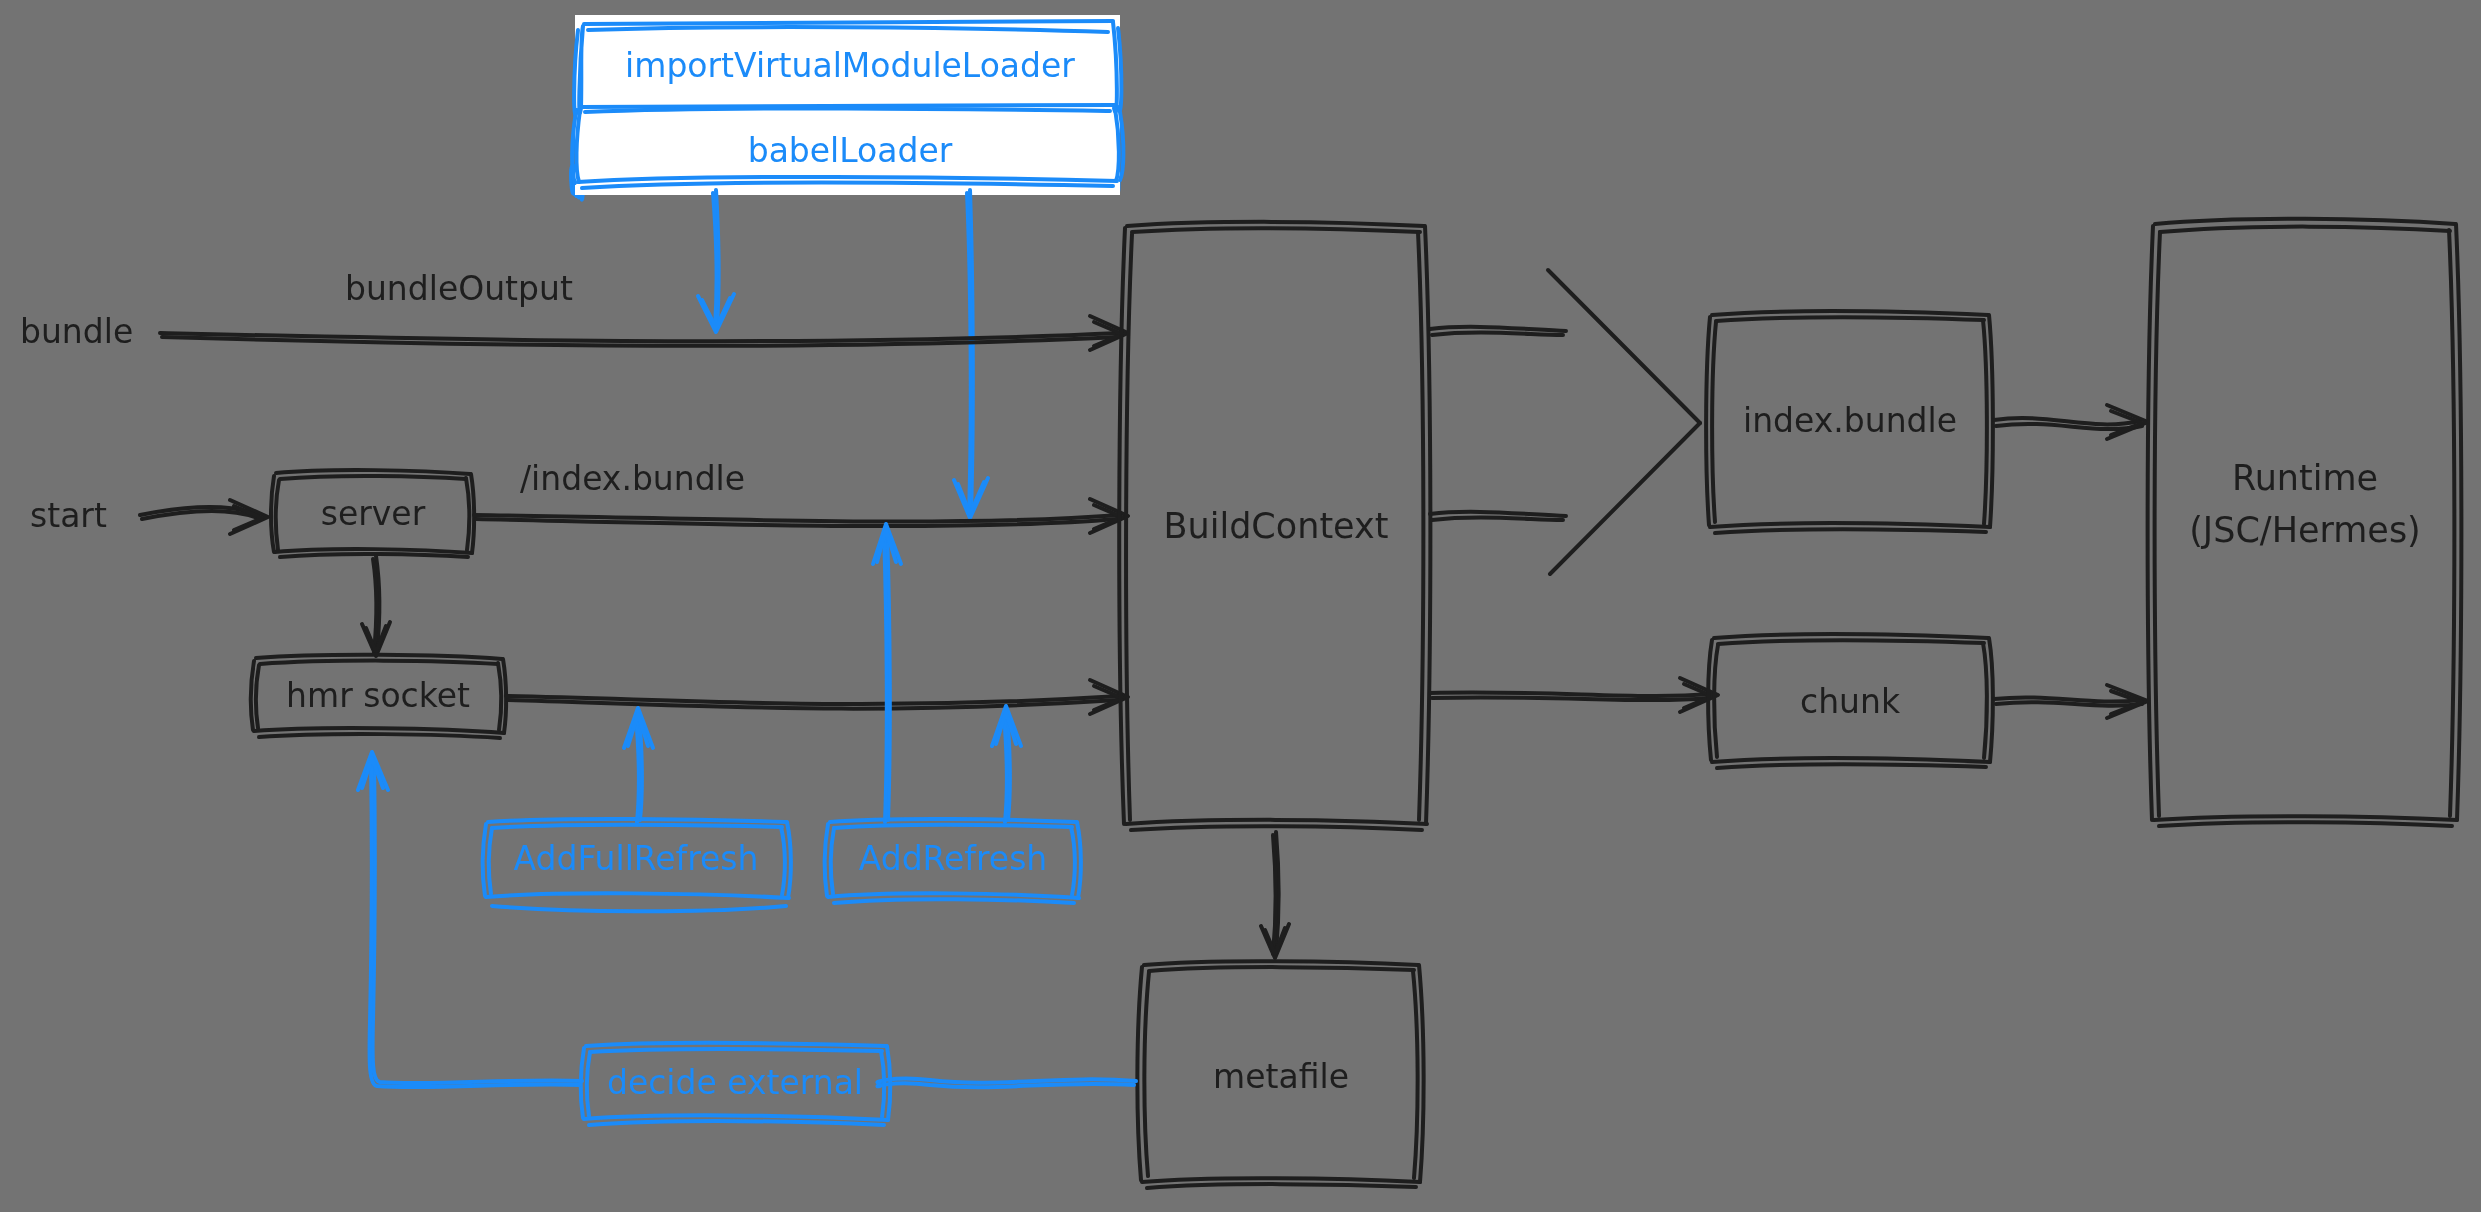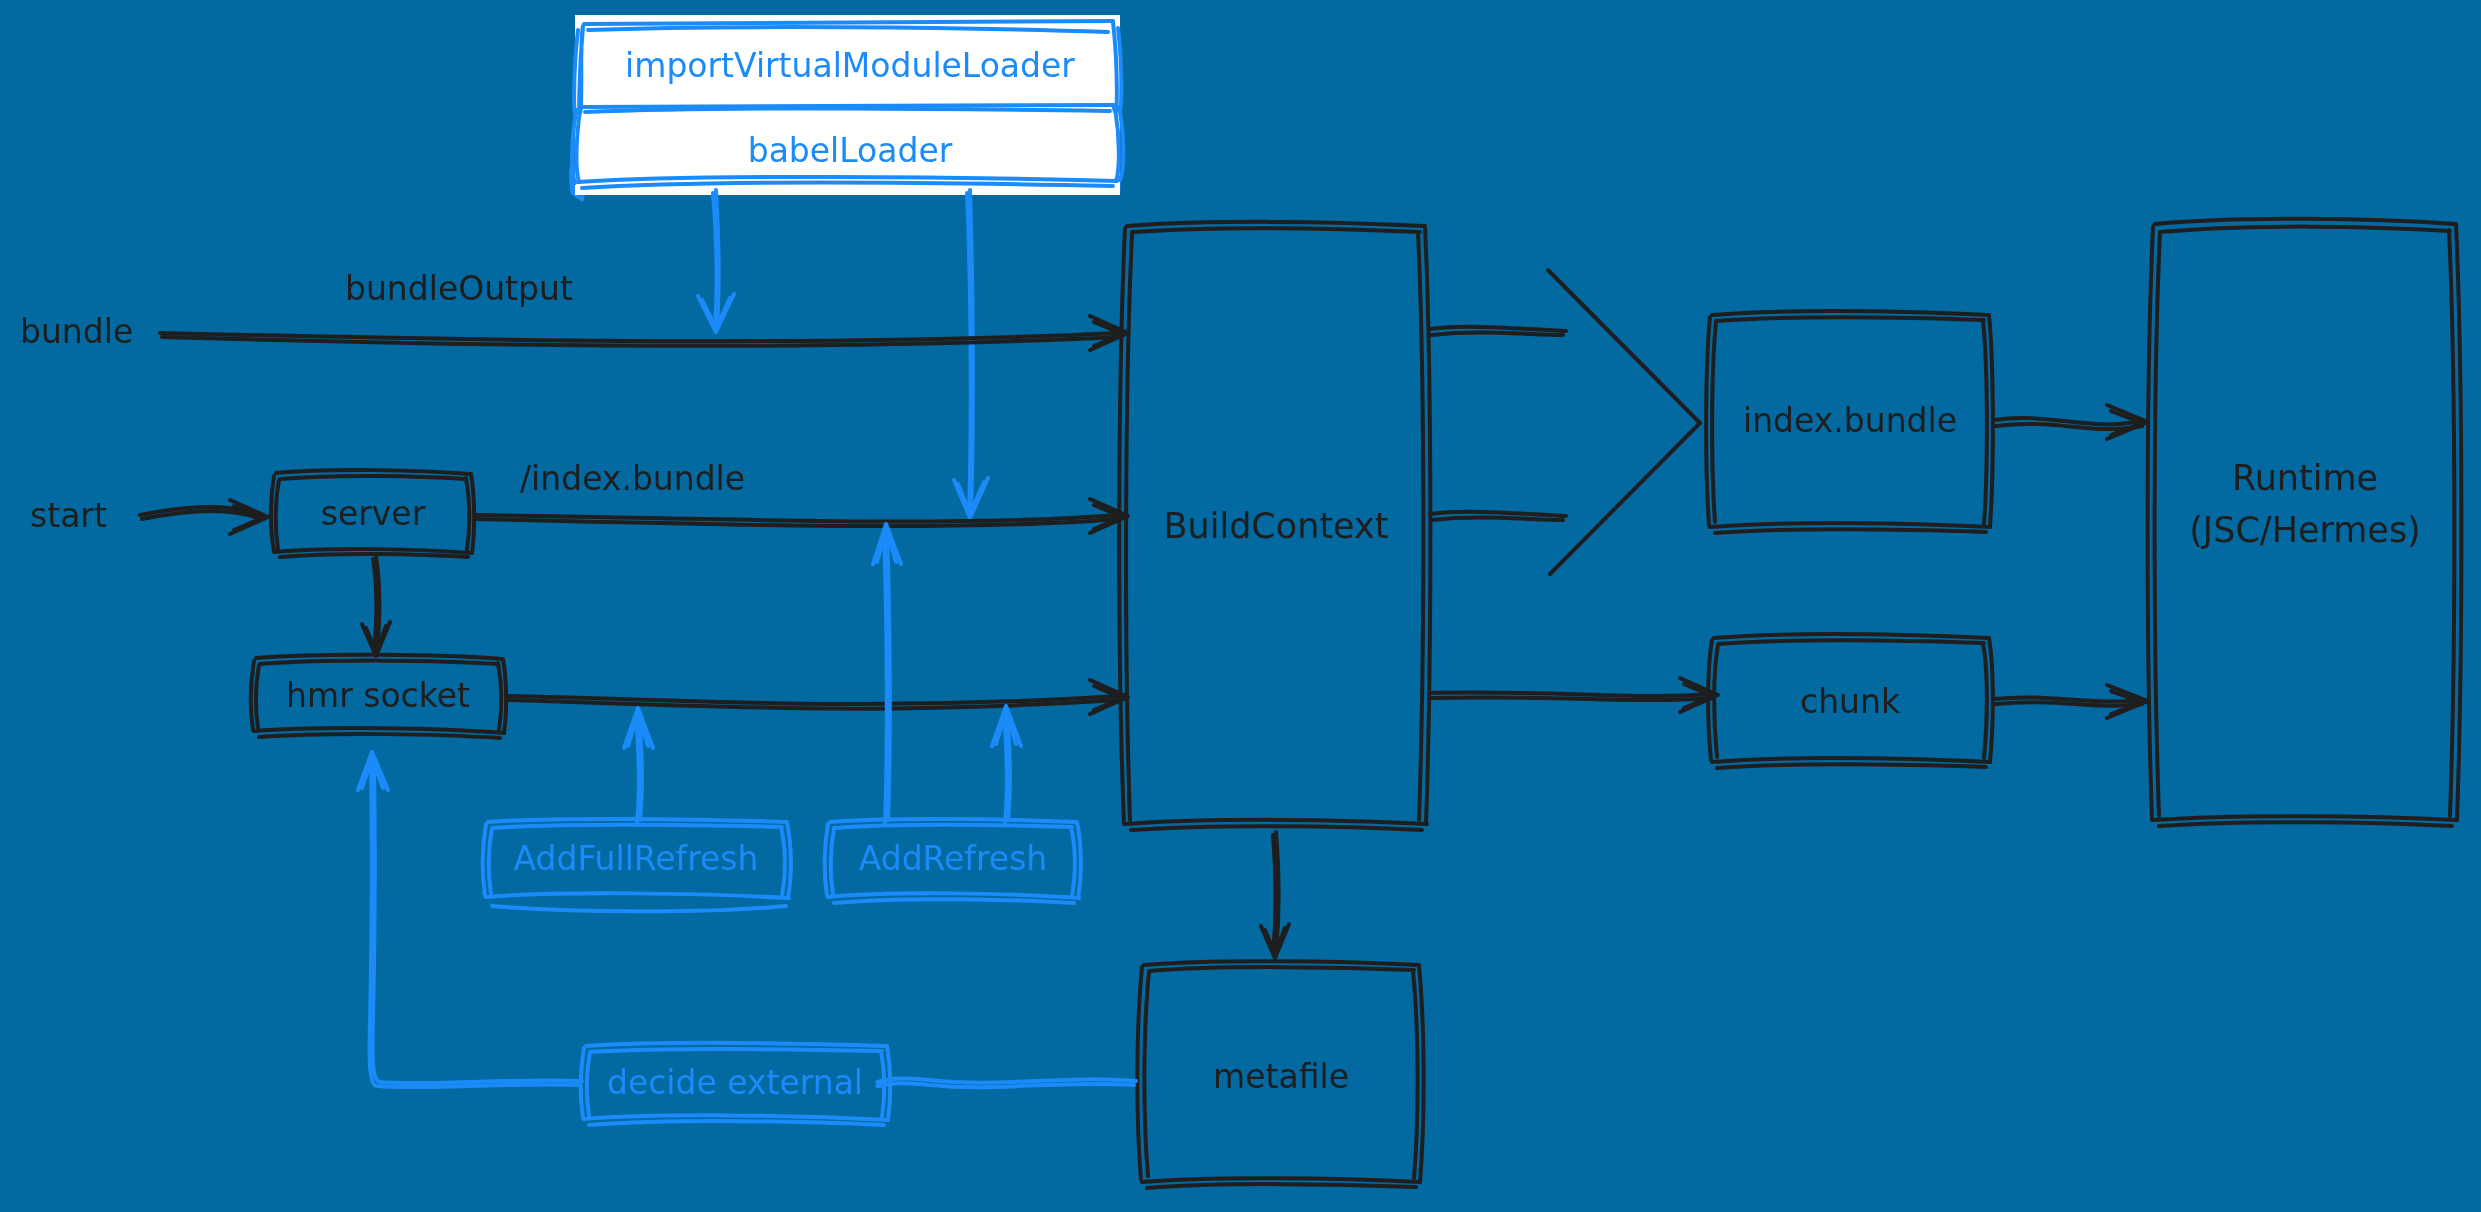--- a/index.html
+++ b/index.html
@@ -7,21 +7,21 @@
     padding: 0;
     background: #ffffff;
   }
   body {
     font-family: "DejaVu Sans", sans-serif;
   }
   #canvas-wrap {
     position: relative;
     width: 2481px;
     height: 1212px;
-    background: #0369a1;
+    background: #737373;
     overflow: hidden;
   }
   svg#diagram {
     position: absolute;
     top: 0; left: 0;
     width: 2481px;
     height: 1212px;
     display: block;
   }
   .stroke-dark {

